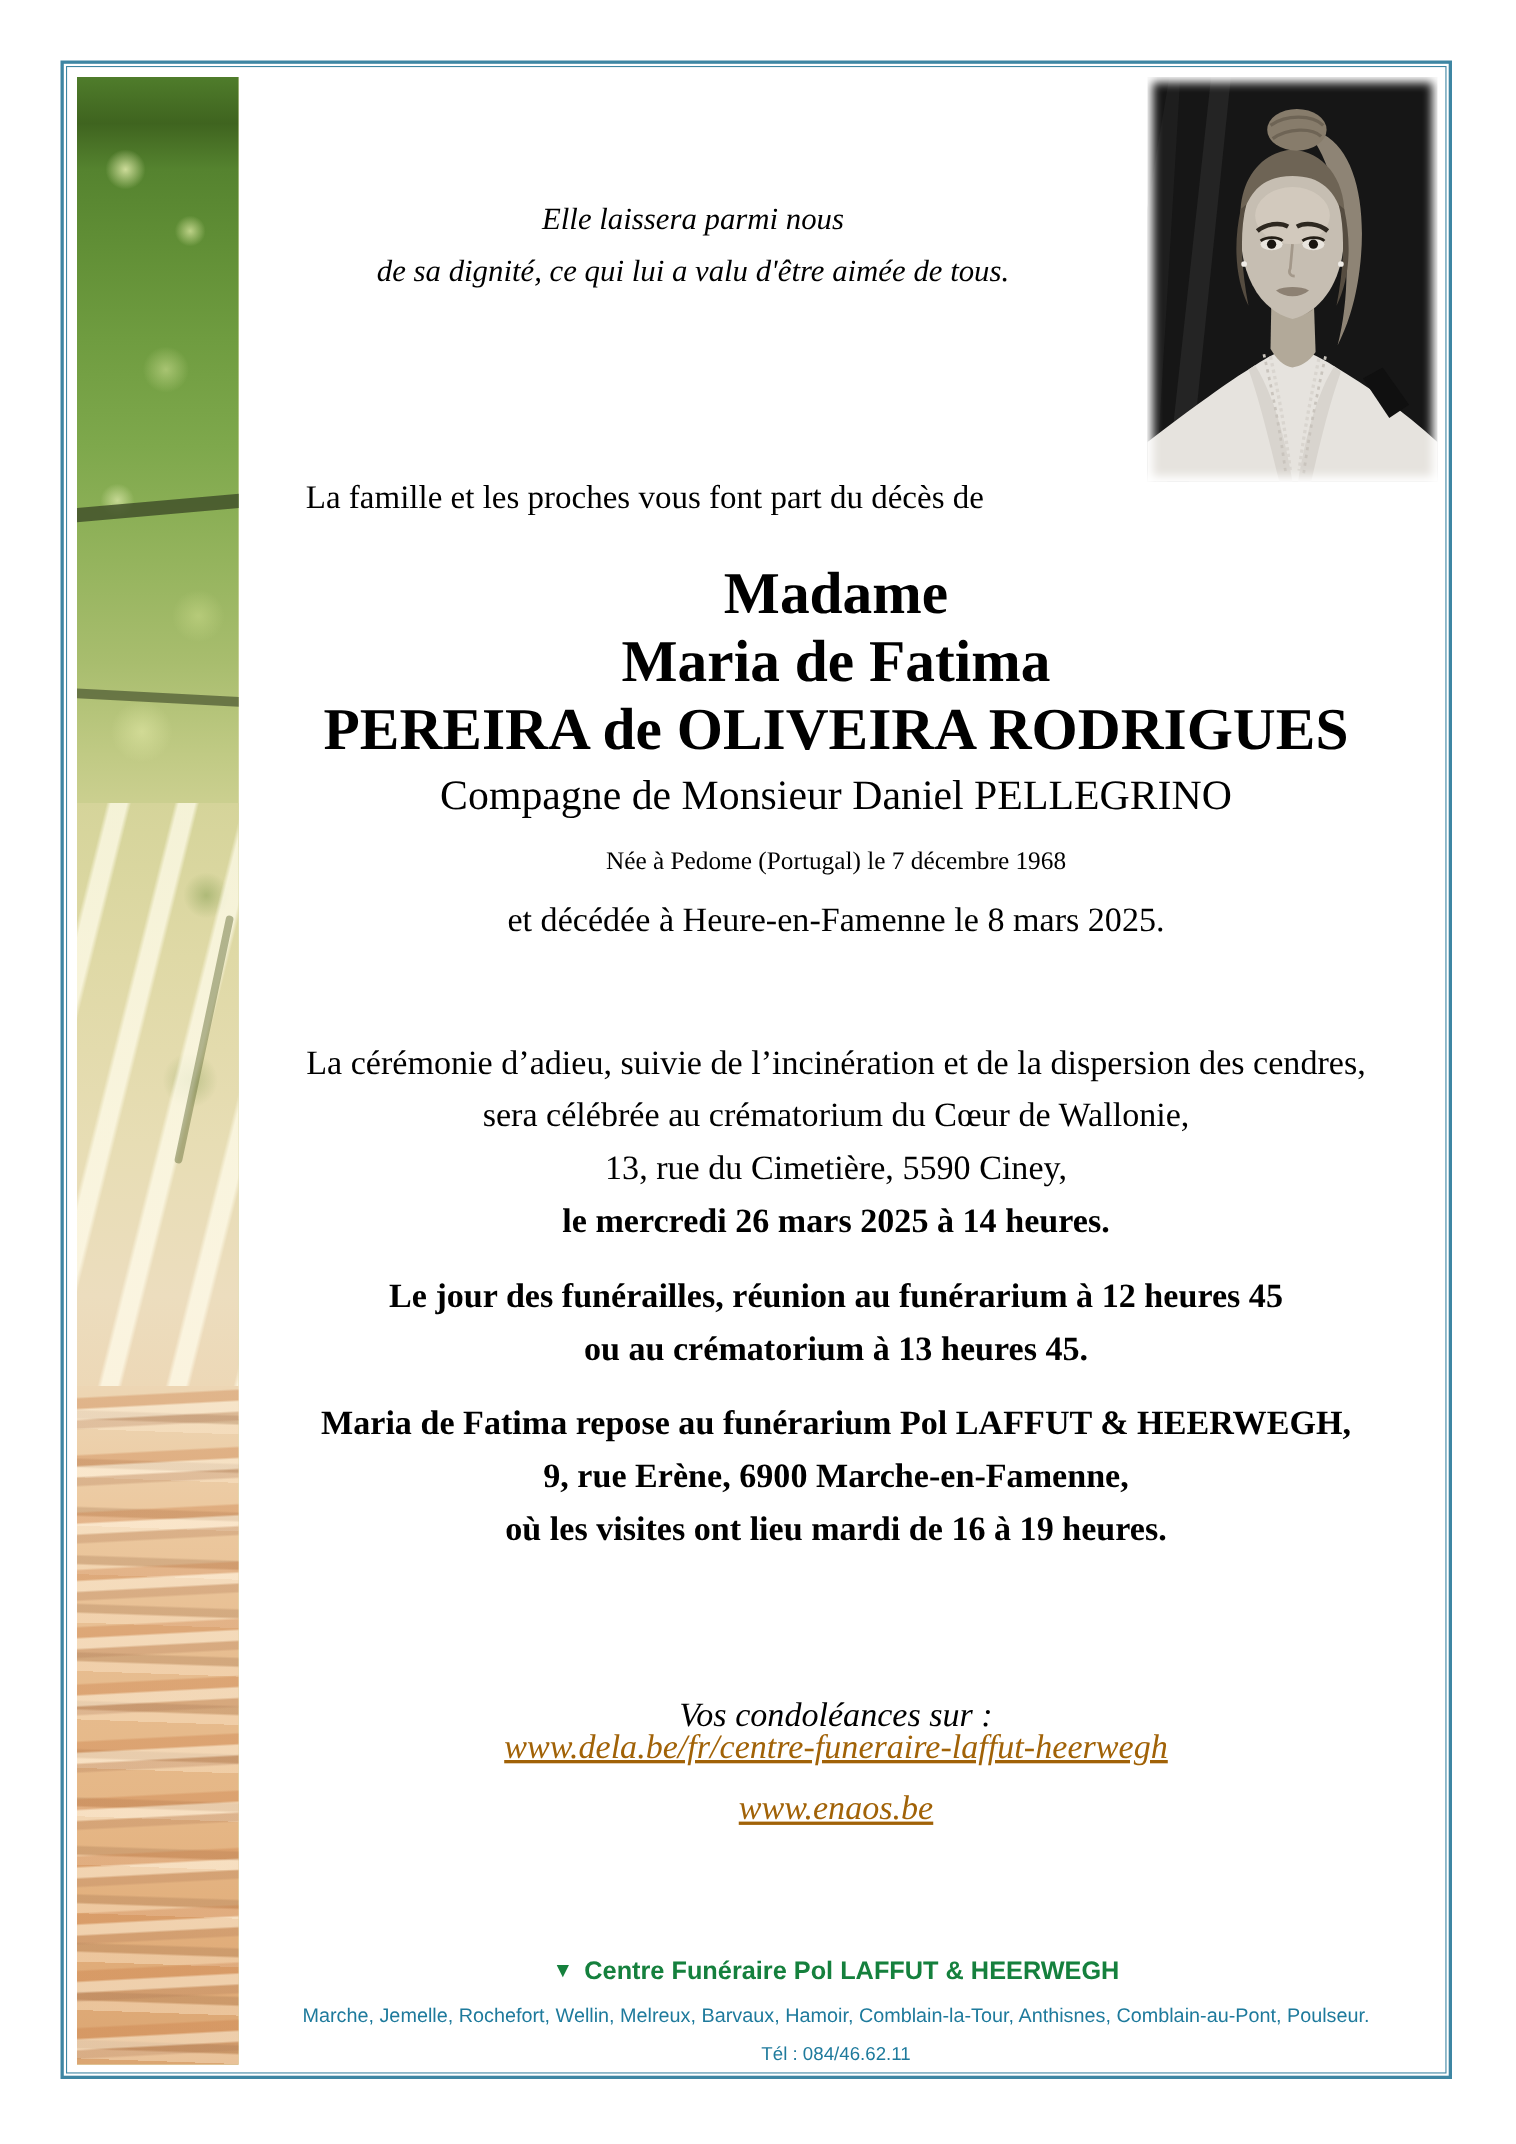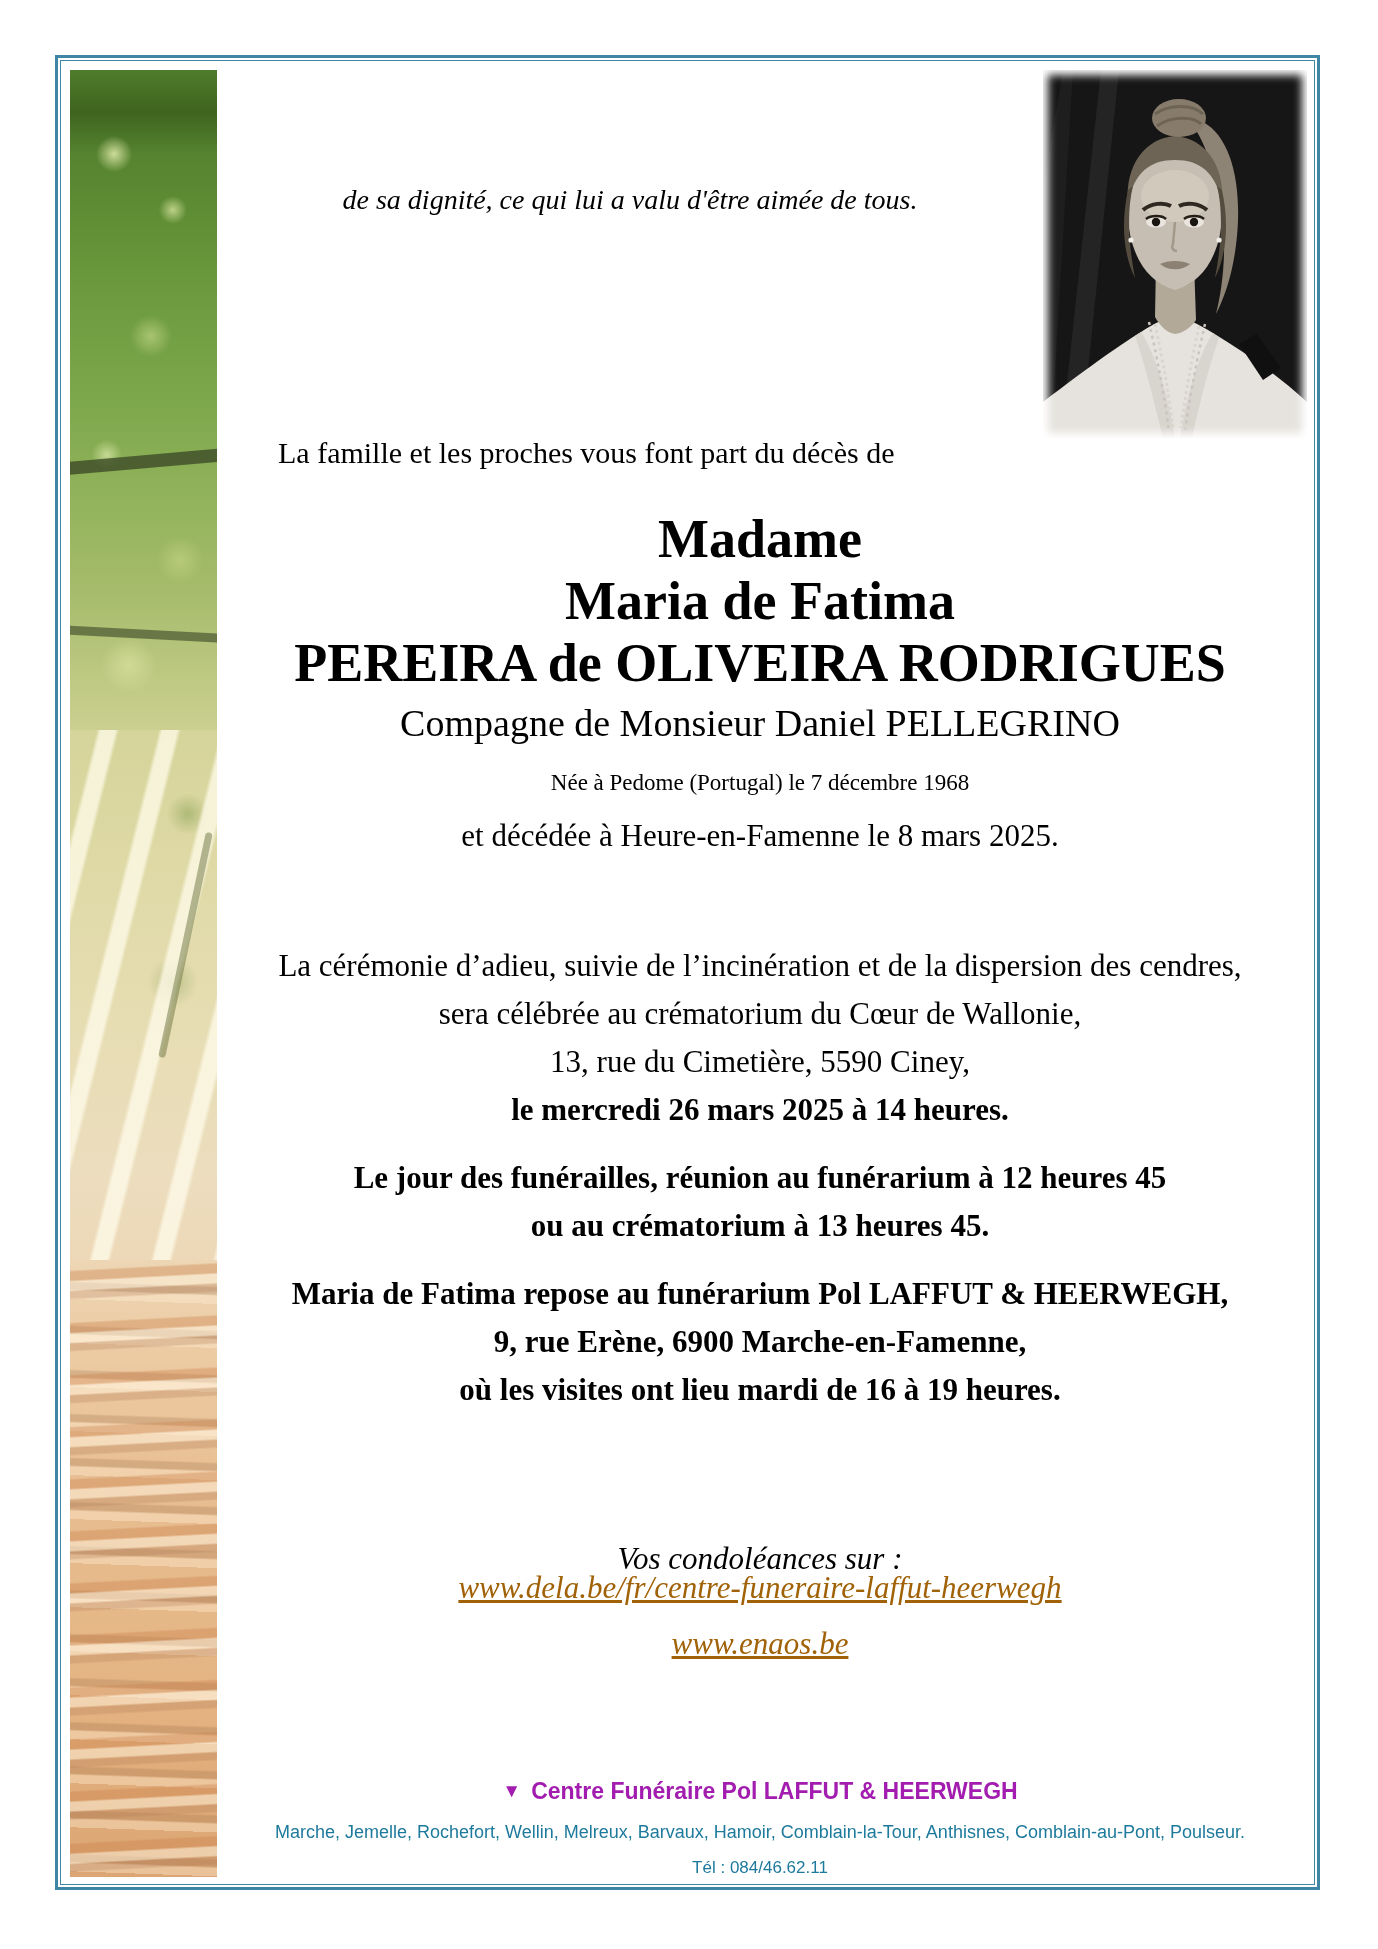--- a/index.html
+++ b/index.html
@@ -121,21 +121,21 @@
 
   .cond-label { top: 1516px; font-size: 31px; font-style: italic; margin-top: 25px; }
   .cond-link  { font-size: 31px; font-style: italic; }
   .cl-1 { top: 1570px; }
   .cl-2 { top: 1626px; }
   .cond-link a { color: #a16207; text-decoration: underline; }
 
   
   .footer-name {
     top: 1778px; font-family: "Liberation Sans", sans-serif;
-    font-weight: bold; font-size: 23px; color: #a21caf;
+    font-weight: bold; font-size: 23px; color: #15803d;
   }
   .footer-name .tri { font-size: 19px; vertical-align: 2px; margin-right: 10px; }
   .footer-cities {
     top: 1822px; font-family: "Liberation Sans", sans-serif;
     font-size: 18px; color: #1e7a9c;
   }
   .footer-phone {
     top: 1858px; font-family: "Liberation Sans", sans-serif;
     font-size: 17px; color: #1e7a9c; text-align: center;
   }
@@ -200,20 +200,21 @@
     <circle cx="176" cy="170" r="2.6" fill="#f0ede8"></circle>
 
     <path d="M112,254 C120,292 126,324 130,358" stroke="#d9d5cf" stroke-width="3" stroke-dasharray="3 3" fill="none"></path>
     <path d="M156,256 C148,294 142,326 138,358" stroke="#d9d5cf" stroke-width="3" stroke-dasharray="3 3" fill="none"></path>
     <path d="M106,252 C116,296 122,330 126,362" stroke="#c9c4bd" stroke-width="2.5" stroke-dasharray="3 4" fill="none"></path>
     <path d="M162,254 C152,298 146,332 142,362" stroke="#c9c4bd" stroke-width="2.5" stroke-dasharray="3 4" fill="none"></path>
   </svg>
 </div>
 
 <div class="epitaph">
+  <div>Elle laissera parmi nous</div>
   <div>de sa dignité, ce qui lui a valu d'être aimée de tous.</div>
 </div>
 
 <div class="announce">La famille et les proches vous font part du décès de</div>
 
 <div class="txt name-line nm-title">Madame</div>
 <div class="txt name-line nm-first">Maria de Fatima</div>
 <div class="txt name-line nm-last">PEREIRA de OLIVEIRA RODRIGUES</div>
 <div class="txt nm-rel">Compagne de Monsieur Daniel PELLEGRINO</div>
 

